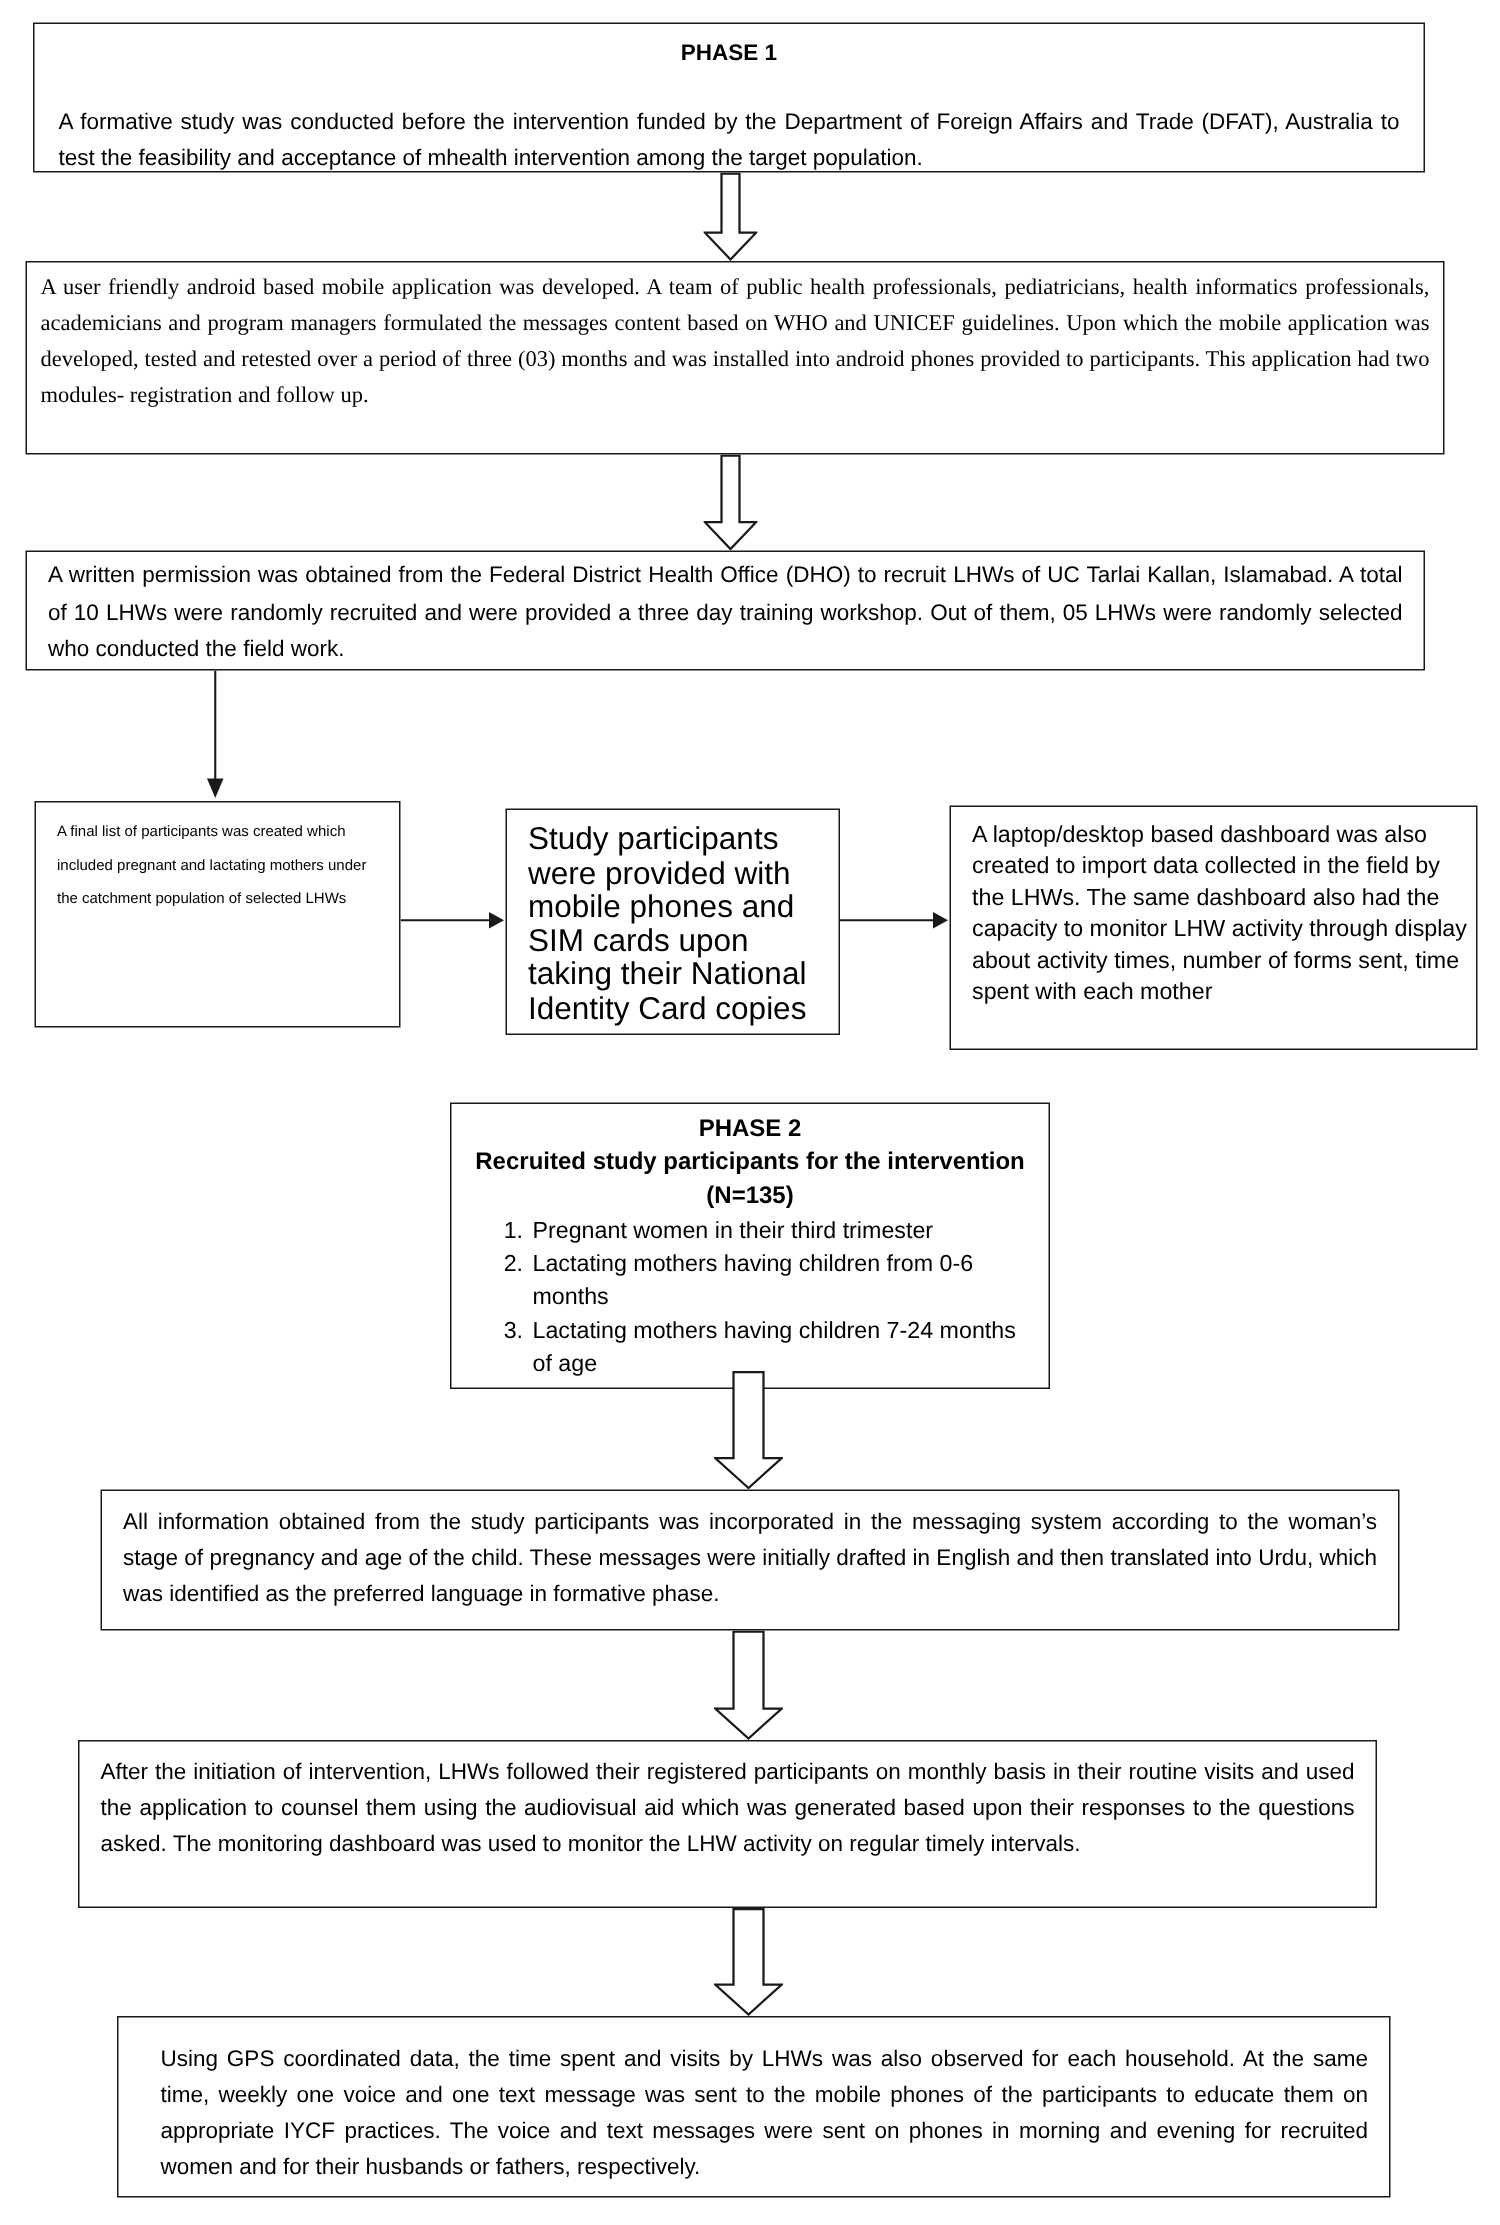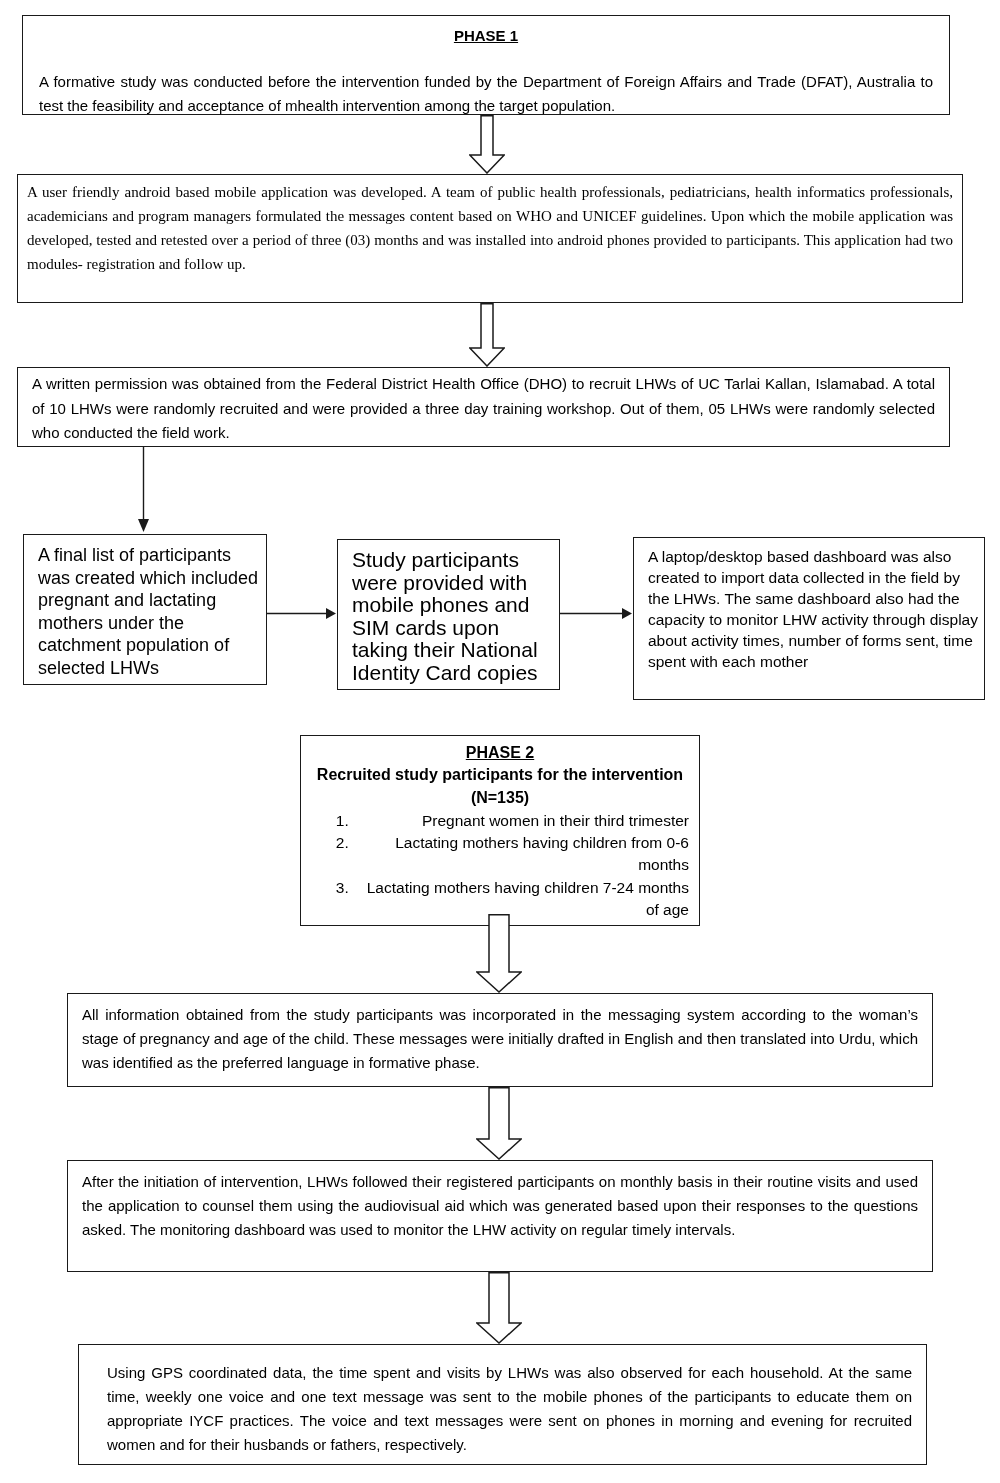--- a/index.html
+++ b/index.html
@@ -15,36 +15,36 @@
   .box {
     position: absolute;
     border: 1.5px solid #1a1a1a;
     background: #ffffff;
     font-size: 15px;
     line-height: 24px;
     color: #000;
   }
   .box .body { text-align: justify; }
   .box .body-left { text-align: left; }
-  .box-title { font-weight: bold; text-align: center; text-decoration: underline; }
+  .box-title { font-weight: bold; text-align: center; }
 
   
   .b-phase1   { left: 22px;  top: 15px;   width: 928px; height: 100px; padding: 8px 16px; }
   .b-phase1 .box-title { margin-bottom: 22px; }
   .b-app      { left: 17px;  top: 174px;  width: 946px; height: 129px; padding: 5px 9px; font-family: Liberation Serif, serif; }
   .b-perm     { left: 17px;  top: 367px;  width: 933px; height: 80px;  padding: 4px 14px; line-height: 24.5px; }
-  .b-list     { left: 23px;  top: 534px;  width: 244px; height: 151px; padding: 9px 6px 6px 14px; font-size: 18px; line-height: 22.6px; }
+  .b-list     { left: 23px;  top: 534px;  width: 244px; height: 151px; padding: 9px 6px 6px 14px; font-size: 10px; line-height: 22.6px; }
   .b-sim      { left: 337px; top: 539px;  width: 223px; height: 151px; padding: 9px 6px 6px 14px; font-size: 21px; line-height: 22.6px; }
   .b-dash     { left: 633px; top: 537px;  width: 352px; height: 163px; padding: 8px 6px 6px 14px; font-size: 15.5px; line-height: 21px; }
   .b-phase2   { left: 300px; top: 703px;  width: 400px; height: 191px; padding: 6px 10px; font-size: 15.5px; line-height: 22.3px; margin-top: 32px; }
   .b-phase2 .box-title, .b-phase2 .box-subtitle, .b-phase2 .box-n { font-weight: bold; text-align: center; font-size: 16px; }
-  .b-phase2 ol { margin: 1px 0 0 0; padding-left: 42px; text-align: right; }
+  .b-phase2 ol { margin: 1px 0 0 0; padding-left: 42px; }
   .b-phase2 li { padding-left: 2px; }
   .b-msg      { left: 67px;  top: 993px;  width: 866px; height: 94px;  padding: 9px 14px; }
-  .b-follow   { left: 67px;  top: 1160px; width: 866px; height: 112px; padding: 9px 14px; }
+  .b-follow   { left: 52px;  top: 1160px; width: 866px; height: 112px; padding: 9px 14px; }
   .b-gps      { left: 78px;  top: 1344px; width: 849px; height: 121px; padding: 16px 14px 6px 28px; }
 
   .arrow { position: absolute; display: block; }
   .hollow { fill: #ffffff; stroke: #1a1a1a; stroke-width: 1.5; stroke-linejoin: miter; }
   .thinline { stroke: #1a1a1a; stroke-width: 1.4; }
   .thinhead { fill: #1a1a1a; stroke: none; }
 </style>
 </head>
 <body>
 

